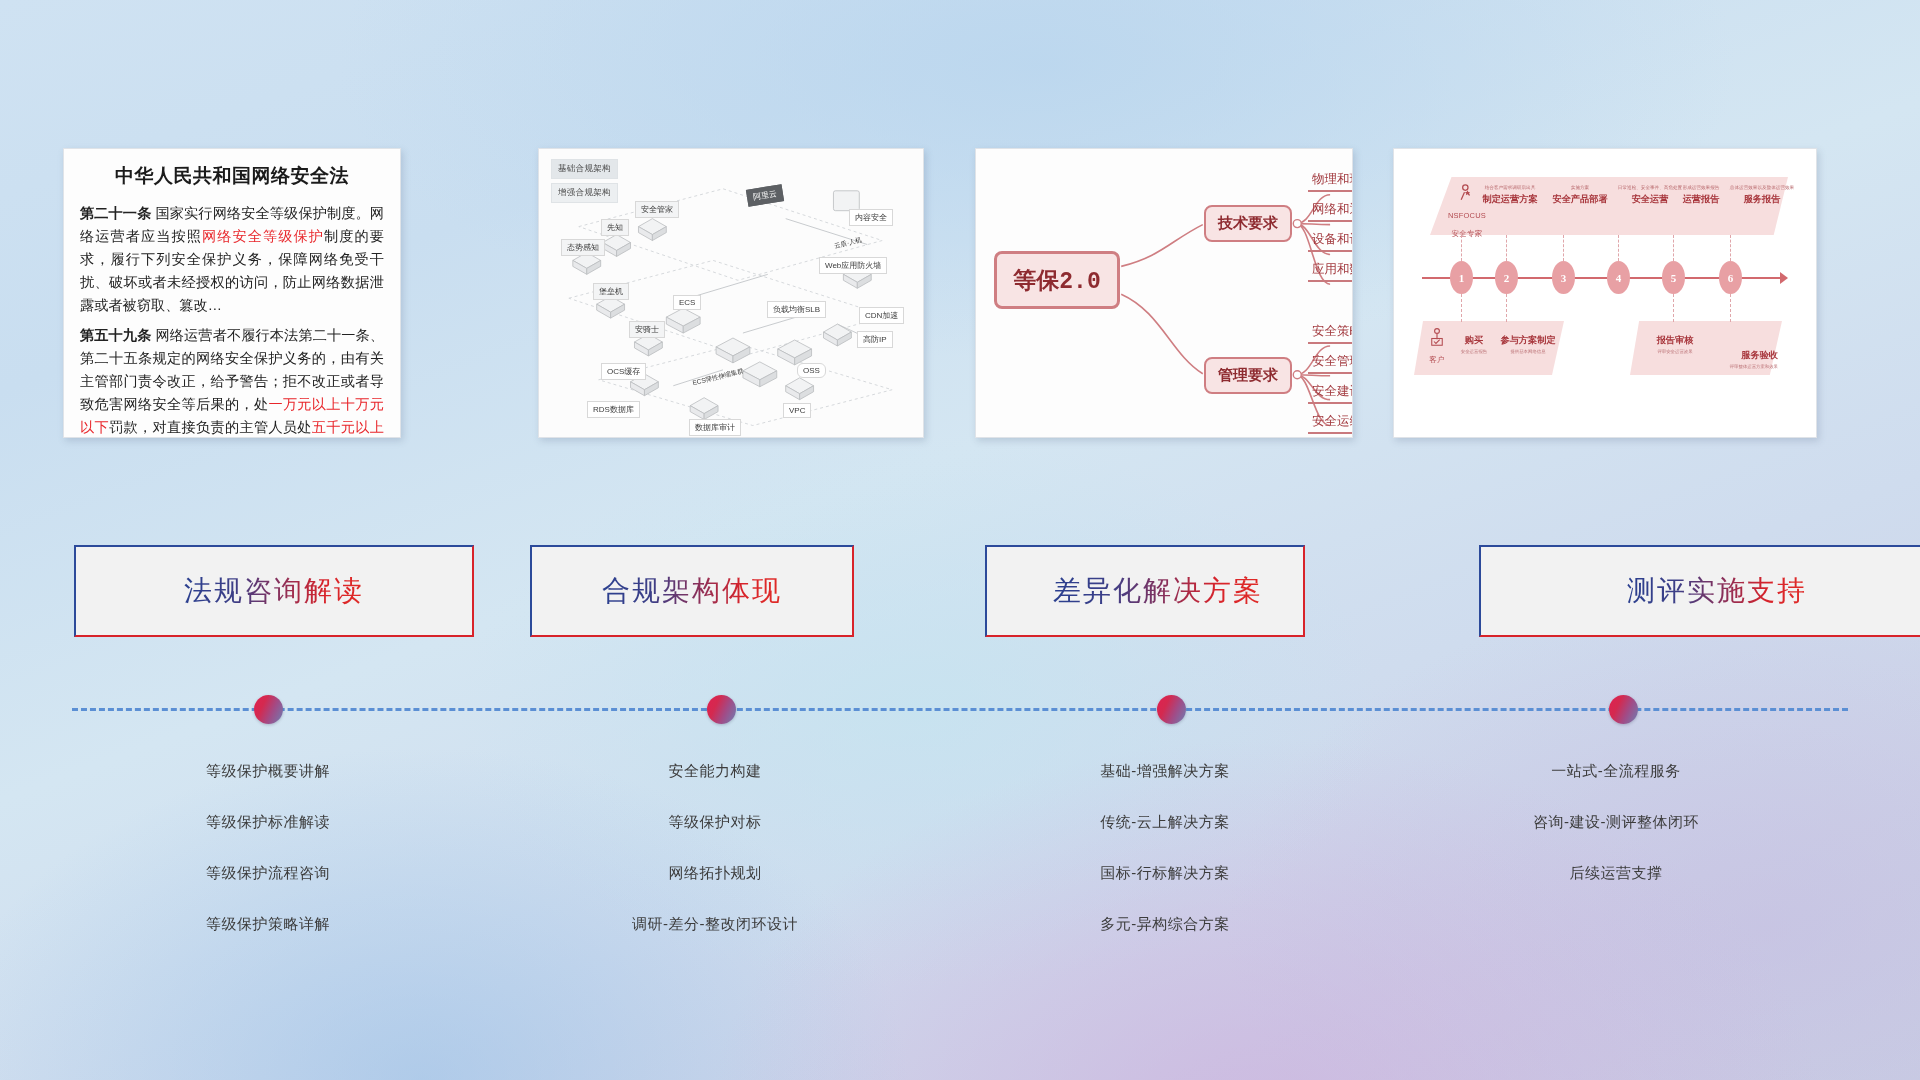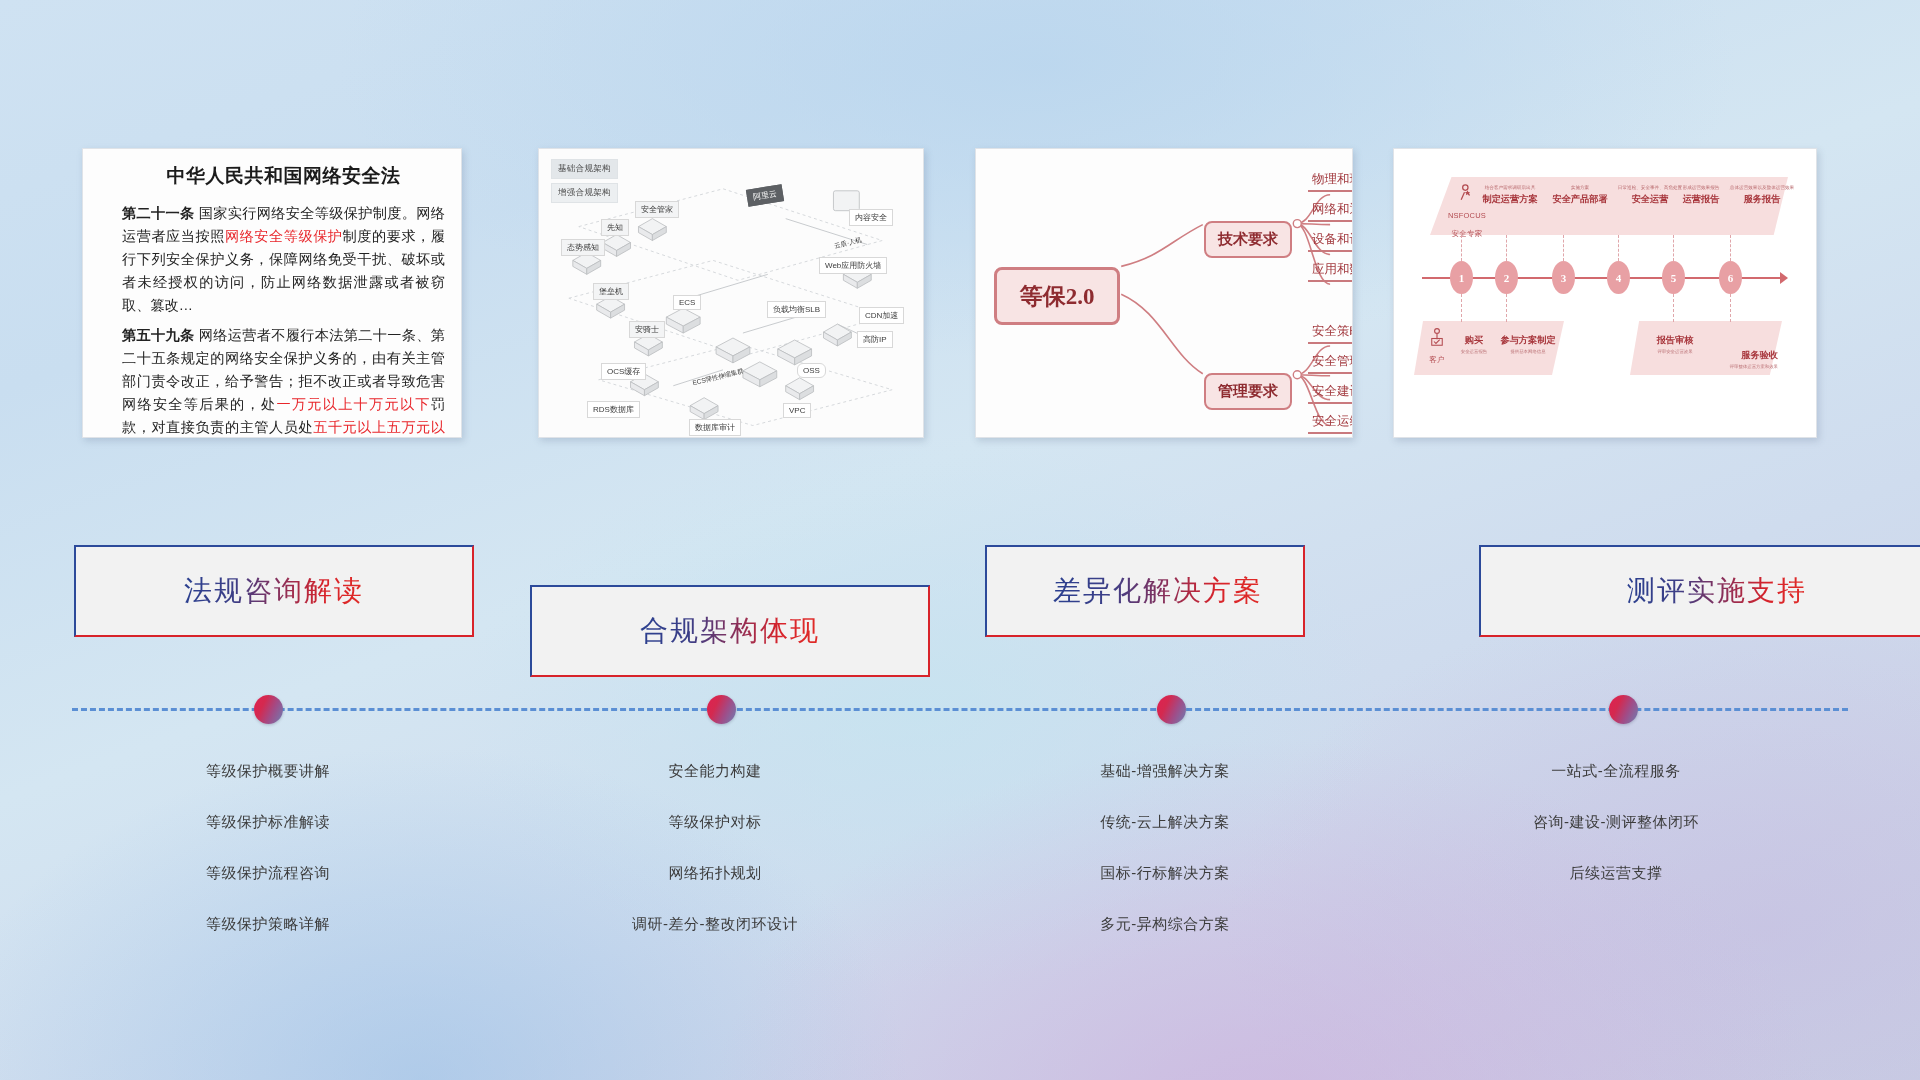--- a/index.html
+++ b/index.html
@@ -20,21 +20,21 @@
 
   
   .cards { position: absolute; left: 0; top: 148px; width: 1920px; height: 290px; }
   .card {
     position: absolute; top: 0; height: 290px;
     background: #fdfdfd;
     border: 1px solid #dfe3e8;
     box-shadow: 2px 3px 7px rgba(80,100,130,.22);
     overflow: hidden;
   }
-  .card-1 { left: 82px;   width: 380px; padding-left: 23px; }
+  .card-1 { left: 63px;   width: 338px; }
   .card-2 { left: 538px;  width: 386px; }
   .card-3 { left: 975px;  width: 378px; }
   .card-4 { left: 1393px; width: 424px; }
 
   
   .law { padding: 14px 16px 10px 16px; }
   .law-title {
     text-align: center; font-size: 19px; font-weight: bold; color: #1b1b1b;
     letter-spacing: .5px; margin-bottom: 13px;
   }
@@ -56,21 +56,21 @@
     padding: 2px 5px; border: 1px solid #d8d8d8; background: #f3f4f5;
   }
   .node-lbl.dark { background: #5d6064; color: #fff; border-color: #5d6064; }
   .node-lbl.light { background: #fff; }
 
   
   .mind { position: relative; width: 100%; height: 100%; }
   .mind-box {
     position: absolute; background: #f8e4e4; border: 2px solid #cf7e82; border-radius: 8px;
     color: #8e2b30; display: flex; align-items: center; justify-content: center;
-    font-family: Liberation Serif, serif; font-weight: bold; margin-top: 16px;
+    font-family: Liberation Mono, monospace; font-weight: bold;
   }
   .mind-root { left: 18px; top: 102px; width: 126px; height: 58px; font-size: 23px; border-width: 3px; }
   .mind-b1 { left: 228px; top: 56px;  width: 88px; height: 37px; font-size: 15px; }
   .mind-b2 { left: 228px; top: 208px; width: 88px; height: 37px; font-size: 15px; }
   .mind-leaf {
     position: absolute; font-family: "Liberation Serif", "DejaVu Serif", serif;
     font-size: 12.5px; color: #a23a3f; white-space: nowrap;
     border-bottom: 2.5px solid #c9797d; padding: 0 4px 2px 4px;
   }
 
@@ -110,21 +110,21 @@
     border-bottom: 2px solid #d8232a; border-right: 2px solid #d8232a;
     display: flex; align-items: center; justify-content: center;
   }
   .title-box .t {
     font-size: 28px; font-weight: normal; letter-spacing: 2px;
     background: linear-gradient(90deg, #2a3f8f 0%, #3d3f87 28%, #8e2f57 55%, #d8232a 78%, #e02b27 100%);
     -webkit-background-clip: text; background-clip: text; color: transparent;
     -webkit-text-fill-color: transparent;
   }
   .tb-1 { left: 74px;   width: 400px; }
-  .tb-2 { left: 530px;  width: 400px; margin-top: 40px; }
+  .tb-2 { left: 530px;  width: 324px; }
   .tb-3 { left: 985px;  width: 320px; padding-left: 26px; }
   .tb-4 { left: 1479px; width: 476px; }
 
   
   .timeline { position: absolute; left: 0; top: 690px; width: 1920px; height: 40px; }
   .dash-line {
     position: absolute; left: 72px; top: 18px; width: 1776px; height: 0;
     border-top: 3px dashed #5b8fd4;
   }
   .node-dot {

